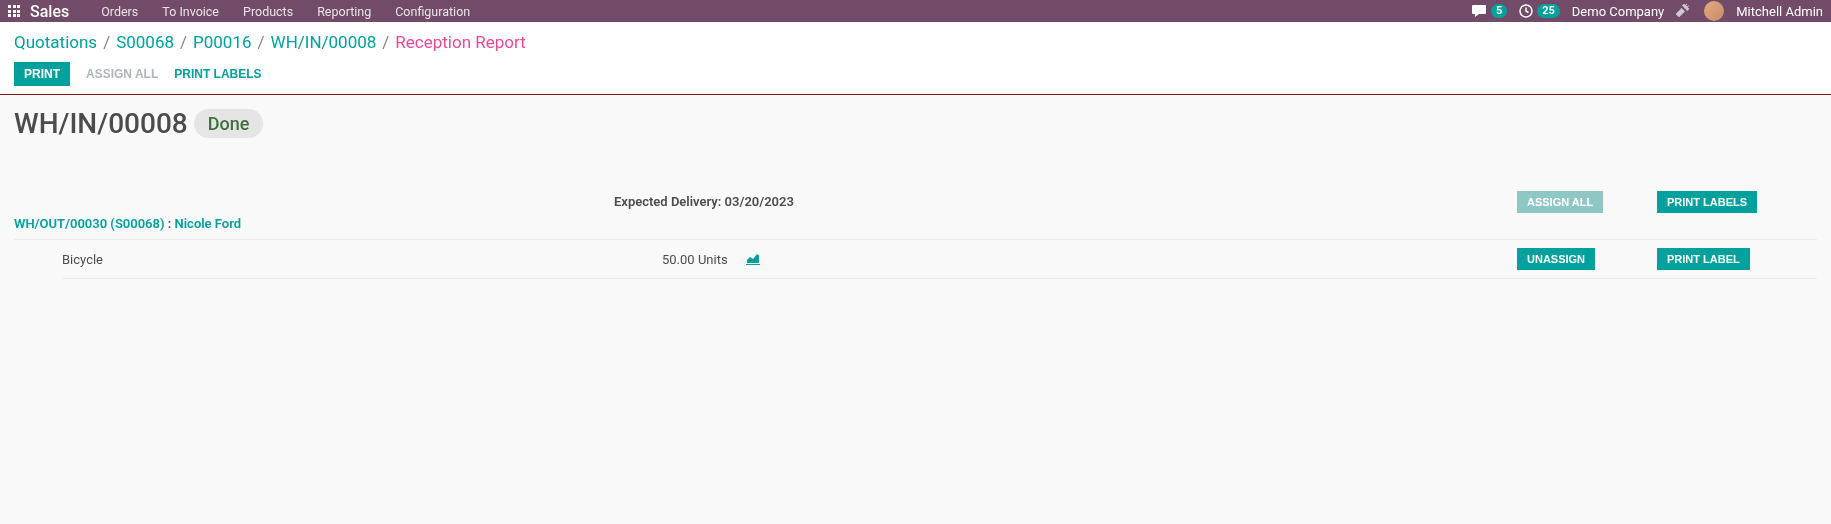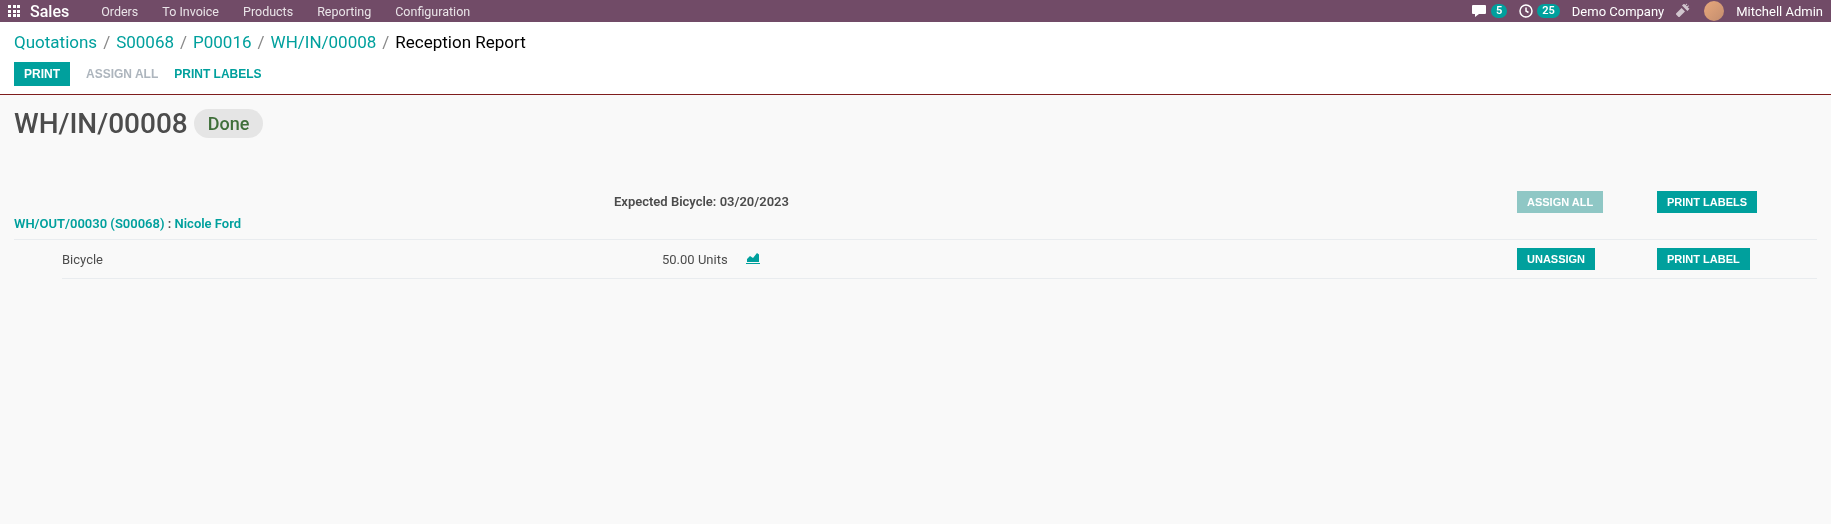--- a/index.html
+++ b/index.html
@@ -18,21 +18,21 @@
   .tool-icon { width: 16px; height: 16px; opacity: 0.85; cursor: pointer; }
   .company-name { color: #fff; font-size: 13px; cursor: pointer; }
   .avatar { width: 20px; height: 20px; border-radius: 50%; background: linear-gradient(135deg, #e8a87c, #c38d6e); cursor: pointer; }
   .user-name { color: #fff; font-size: 13px; cursor: pointer; }
   
   
   .breadcrumb-bar { background: #fff; padding: 10px 14px 0 14px; border-bottom: 1px solid #7f1d1d; }
   .breadcrumb { display: flex; align-items: center; gap: 6px; font-size: 17px; margin-bottom: 8px; }
   .breadcrumb a { color: #00a09d; text-decoration: none; cursor: pointer; }
   .breadcrumb .sep { color: #888; }
-  .breadcrumb .current { color: #000000; }
+  .breadcrumb .current { color: #ec4899; }
   
   
   .action-row { display: flex; align-items: center; gap: 16px; padding: 2px 0 8px 0; }
   .btn-primary { background: #00a09d; color: #fff; border: none; padding: 5px 10px; font-size: 12px; font-weight: 600; cursor: pointer; text-transform: uppercase; }
   .btn-secondary-link { background: none; border: none; color: #00a09d; font-size: 12px; font-weight: 600; cursor: pointer; text-transform: uppercase; }
   .btn-muted-link { background: none; border: none; color: #adb5bd; font-size: 12px; font-weight: 600; cursor: default; text-transform: uppercase; }
   
   
   .content { padding: 12px 14px; }
   .title-row { display: flex; align-items: center; gap: 6px; margin-bottom: 24px; }
@@ -46,21 +46,21 @@
   .order-left .order-sep { color: #4c4c4c; font-weight: 600; }
   .order-left .customer { color: #00a09d; font-weight: 600; }
   .order-center { flex: 1; color: #4c4c4c; font-weight: 600; }
   .order-actions { flex: 0 0 140px; display: flex; justify-content: flex-start; }
   .order-actions2 { flex: 0 0 160px; display: flex; justify-content: flex-start; }
   .btn-small { background: #00a09d; color: #fff; border: none; padding: 5px 10px; font-size: 11px; font-weight: 600; cursor: pointer; text-transform: uppercase; }
   .btn-small.disabled { background: #8fc7c5; cursor: default; }
   
   .line-row { display: flex; align-items: center; padding: 8px 0; border-bottom: 1px solid #e9ecef; font-size: 13px; margin-left: 48px; }
   .line-left { flex: 0 0 600px; color: #4c4c4c; }
-  .line-center { flex: 1; color: #4c4c4c; display: flex; align-items: flex-start; gap: 18px; }
+  .line-center { flex: 1; color: #4c4c4c; display: flex; align-items: center; gap: 18px; }
   .chart-icon { color: #00a09d; cursor: pointer; }
   .line-actions { flex: 0 0 140px; display: flex; justify-content: flex-start; }
   .line-actions2 { flex: 0 0 160px; display: flex; justify-content: flex-start; }
   
   svg { display: block; }
 </style>
 </head>
 <body>
 
 <div class="navbar">
@@ -129,21 +129,21 @@
   <div class="title-row">
     <h1 class="page-title">WH/IN/00008</h1>
     <span class="status-badge">Done</span>
   </div>
 
   <div class="order-row">
     <div class="order-left">
       <a>WH/OUT/00030 (S00068)</a><span class="order-sep"> : </span><a class="customer">Nicole Ford</a>
     </div>
     <div class="order-center">
-      <span>Expected Bicycle: </span><span>03/20/2023</span>
+      <span>Expected Delivery: </span><span>03/20/2023</span>
     </div>
     <div class="order-actions">
       <button class="btn-small disabled">ASSIGN ALL</button>
     </div>
     <div class="order-actions2">
       <button class="btn-small">PRINT LABELS</button>
     </div>
   </div>
 
   <div class="line-row">

